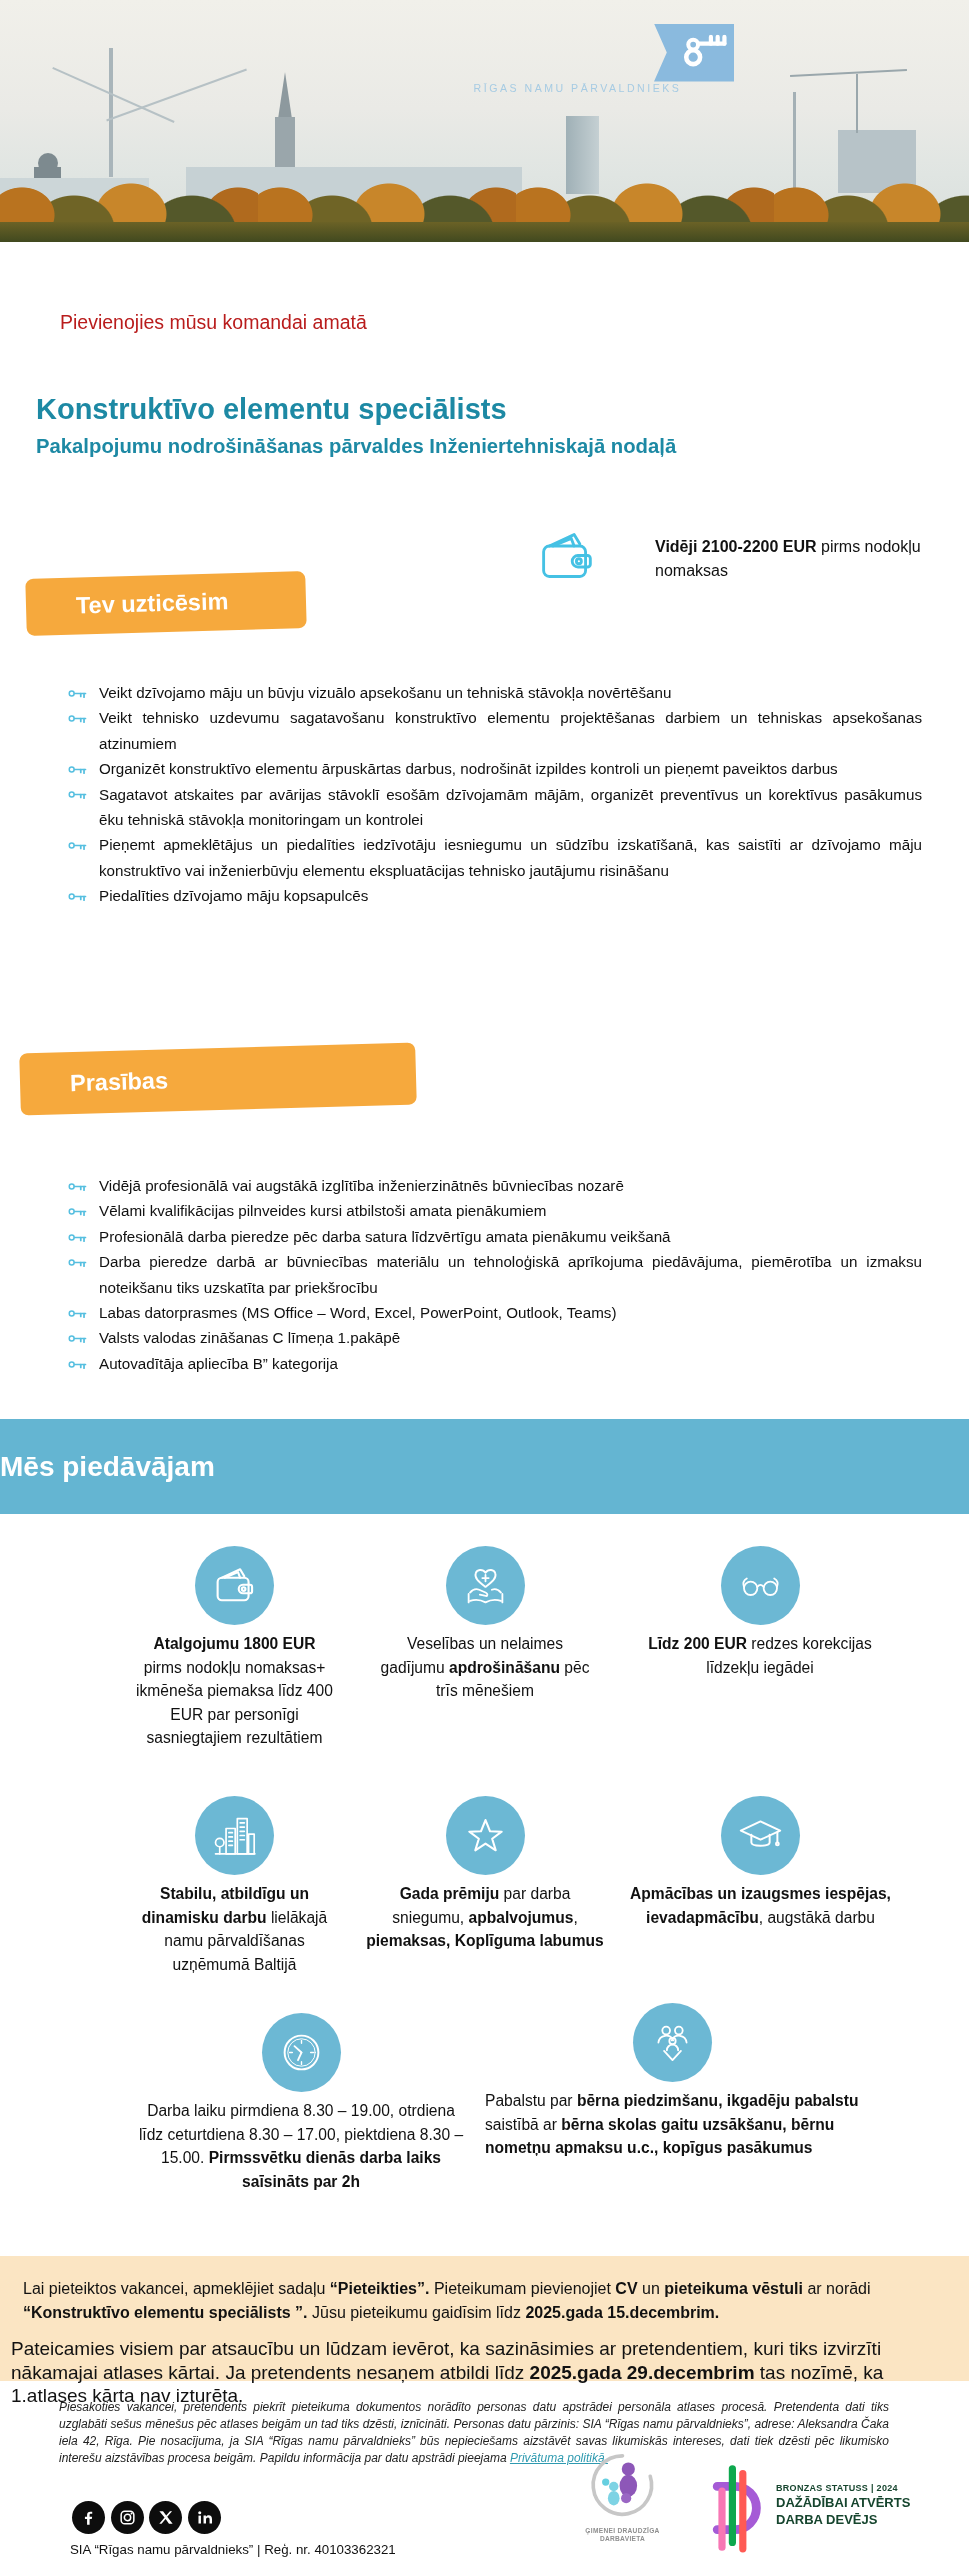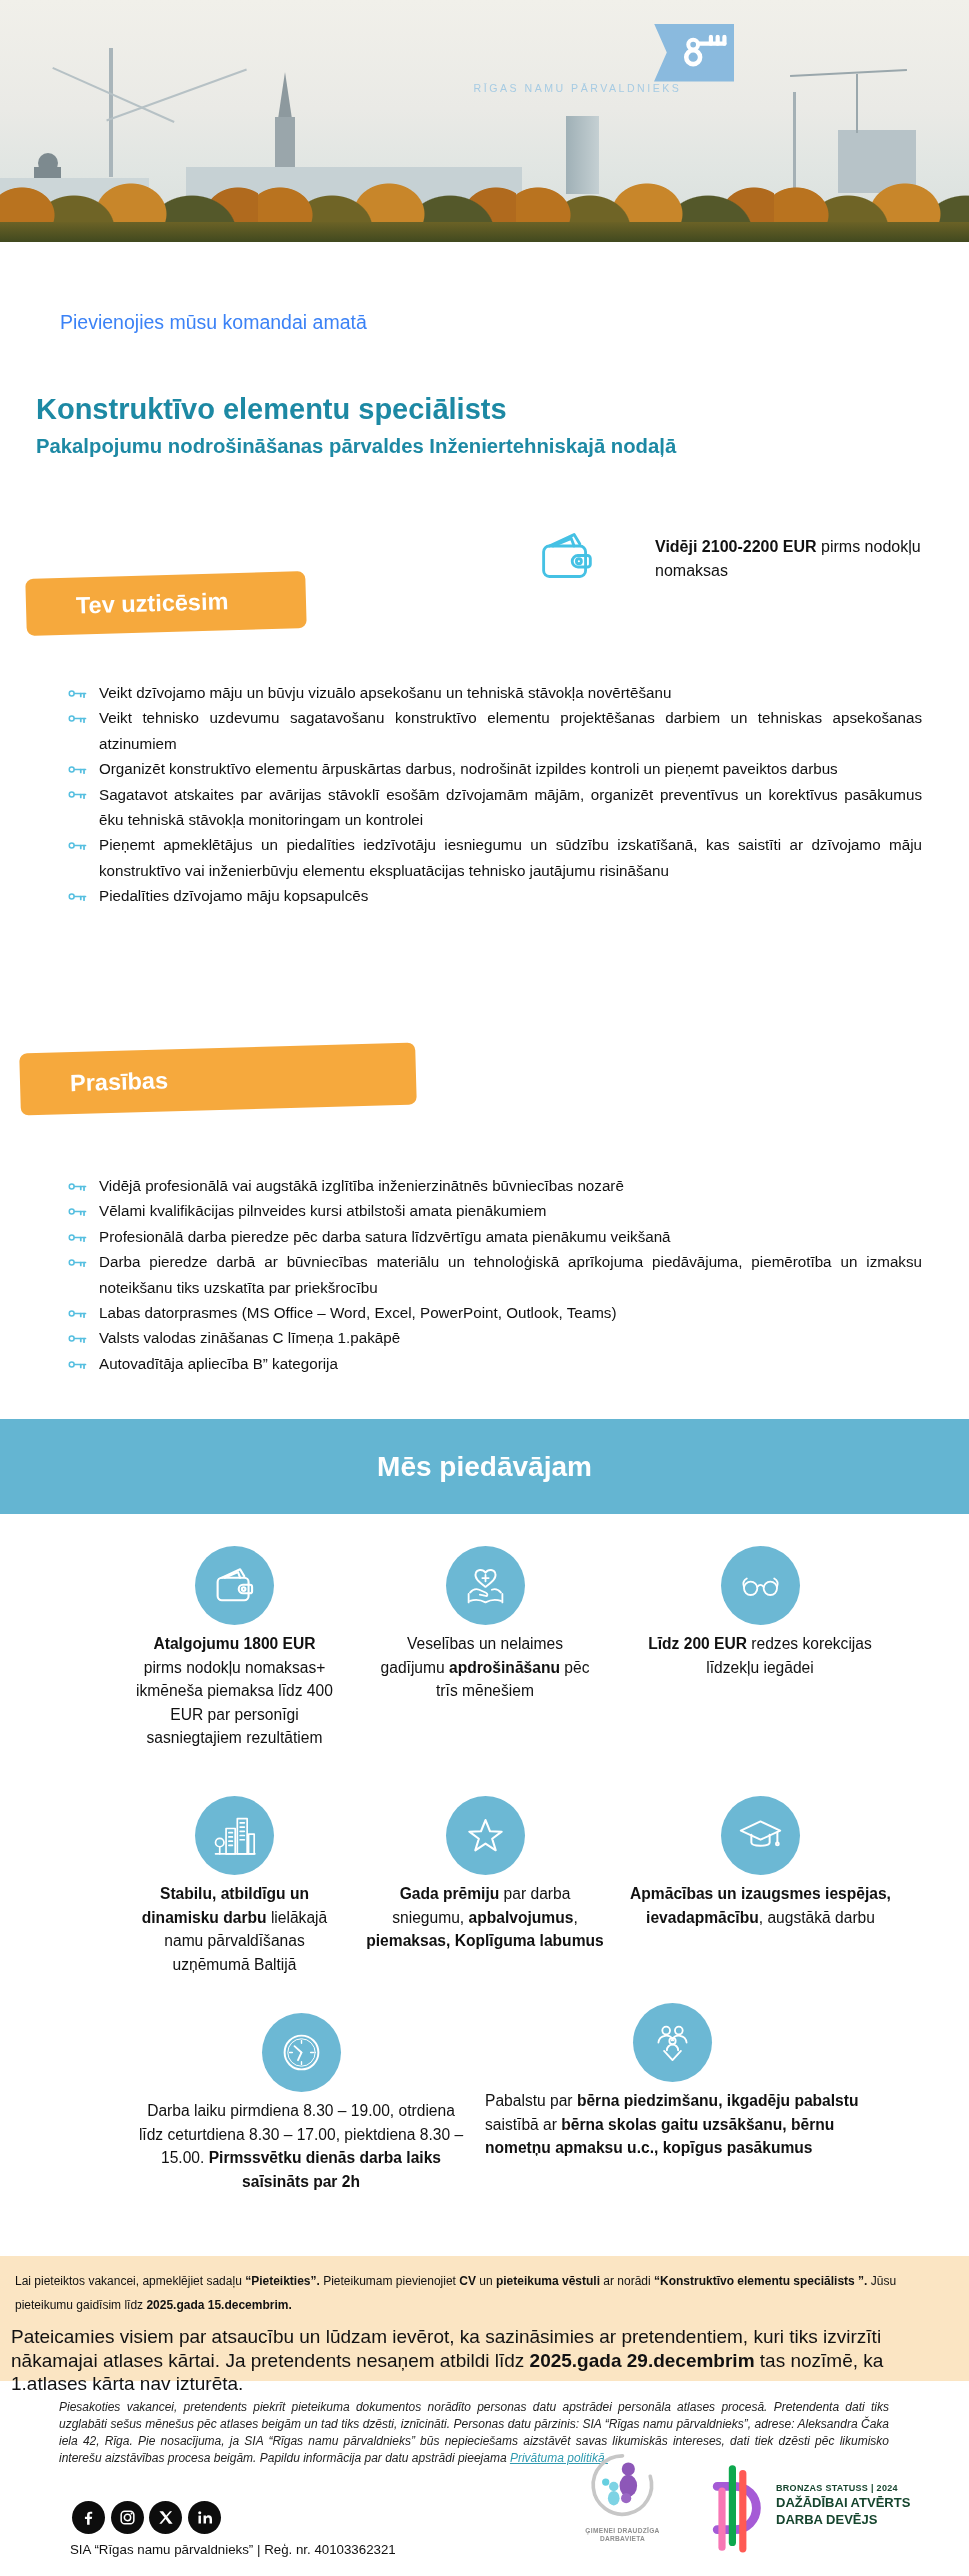--- a/index.html
+++ b/index.html
@@ -36,21 +36,21 @@
   .trees::after{content:"";position:absolute;left:0;bottom:0;width:100%;height:20.3px;
     background:linear-gradient(180deg,#6b6226,#41491f)}
 
   .logo-flag{position:absolute;left:654px;top:23.5px;width:80px;height:58px;background:#8abade;
              clip-path:polygon(0 0,100% 0,100% 100%,0 100%,16% 50%)}
   .logo-flag svg{position:absolute;right:5.5px;top:10.2px;width:48px;height:38px;color:#fff}
   .brand{position:absolute;top:82px;left:421px;width:313px;text-align:center;
          font-size:10.6px;letter-spacing:2.5px;color:#a6cbe3;font-weight:normal}
 
   
-  .intro{position:absolute;left:60px;top:311px;font-size:19.5px;color:#3b82f6}
+  .intro{position:absolute;left:60px;top:311px;font-size:19.5px;color:#b91c1c}
   .job-title{position:absolute;left:36px;top:393px;font-size:29px;font-weight:bold;color:#1d89a4}
   .job-subtitle{position:absolute;left:36px;top:435px;font-size:20.3px;font-weight:bold;color:#1d89a4}
 
   .salary-icon{position:absolute;left:536px;top:525px;width:61px;height:63px;color:#45c1e4}
   .salary-text{position:absolute;left:655px;top:535px;width:270px;font-size:16px;line-height:23.5px}
 
   
   .banner{position:absolute;background:#f6a93d;border-radius:7.8px;color:#fff;font-weight:bold;
           font-size:23.5px;box-sizing:border-box;padding-left:50px}
   .banner-duties{left:26px;top:575px;width:280px;height:57px;line-height:57px;transform:rotate(-1.6deg)}
@@ -59,40 +59,40 @@
   
   .bullet-list{position:absolute;left:58px;width:856px;list-style:none;margin:8px;padding:0;
                font-size:15.2px;line-height:25.4px;text-align:justify}
   .duties-list{top:672px}
   .req-list{top:1165px}
   .bullet-list li{position:relative;padding-left:33px}
   .bullet-list .key{position:absolute;left:1.6px;top:7.8px;width:19px;height:11px;color:#56bfe0}
 
   
   .offer-band{position:absolute;left:0;top:1419px;width:969px;height:95px;background:#64b5d2;
-              color:#fff;font-weight:bold;font-size:28px;text-align:center;line-height:95px}
+              color:#fff;font-weight:bold;font-size:28px;text-align:left;line-height:95px}
   .benefit{position:absolute;text-align:center;font-size:15.6px;line-height:23.5px}
   .bcircle{width:79px;height:79px;border-radius:50%;background:#6cb8d4;margin:0 auto 7px;
            display:flex;align-items:center;justify-content:center;color:#fff}
   .bcircle svg{width:45px;height:45px}
   .b{font-weight:bold}
   .benefit-0{left:133px;top:1546px;width:203px}
   .benefit-1{left:374px;top:1546px;width:222px}
   .benefit-2{left:627px;top:1546px;width:266px}
   .benefit-3{left:125px;top:1796px;width:219px}
   .benefit-4{left:366px;top:1796px;width:238px}
   .benefit-5{left:618px;top:1796px;width:285px}
   .benefit-6{left:137px;top:2013px;width:328px}
   .benefit-7{left:485px;top:2003px;width:374px}
   .benefit-7 .btext{text-align:left}
 
   
   .apply-box{position:absolute;left:0;top:2256px;width:969px;height:125px;background:#fbe5c3;
              box-sizing:border-box;padding:9.4px 12.5px 0 11px}
-  .apply-p1{font-size:12px;line-height:24px;margin:4px}
+  .apply-p1{font-size:16px;line-height:24px;margin:12px}
   .apply-p2{font-size:19px;line-height:23.5px;margin:7.8px 0 0}
 
   
   .legal{position:absolute;left:59px;top:2399px;width:830px;font-size:12px;line-height:17px;
          font-style:italic;color:#222;text-align:justify}
   .legal .link{color:#2e9ab0;text-decoration:underline;cursor:pointer}
 
   
   .social-row{position:absolute;left:72px;top:2501px;display:flex;gap:5.5px}
   .social-btn{width:33px;height:33px;border-radius:50%;background:#0d0d0d;display:flex;

